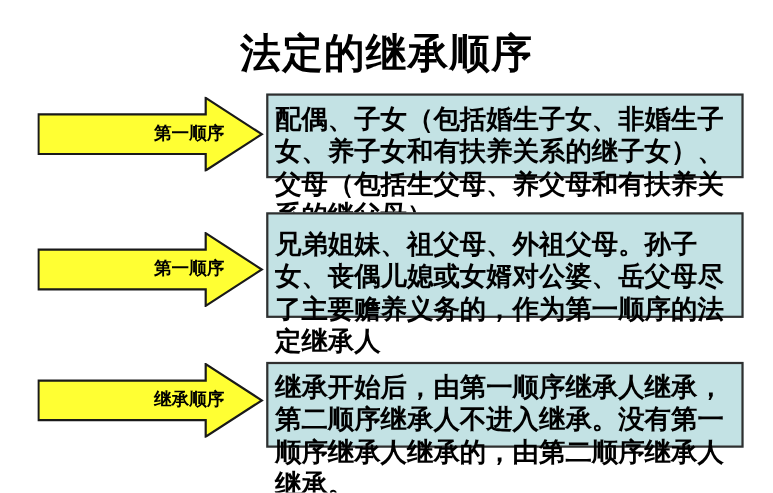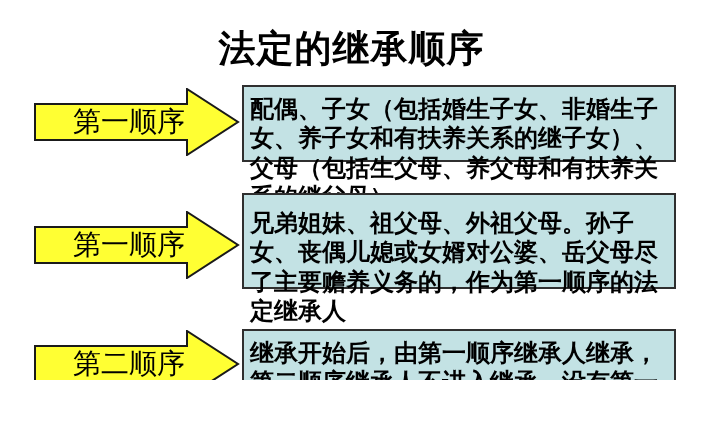--- a/index.html
+++ b/index.html
@@ -3,21 +3,21 @@
 <meta charset="utf-8">
 <style>
   html, body {
     margin: 0;
     padding: 0;
     background: #ffffff;
   }
   .slide {
     position: relative;
     width: 703px;
-    height: 380px;
+    height: 448px;
     background: var(--background, #ffffff);
     overflow: hidden;
     font-family: "Liberation Sans", sans-serif;
     color: var(--text-color, #000);
   }
   .title {
     position: absolute;
     top: 24px;
     left: 0;
     width: 100%;
@@ -49,23 +49,23 @@
     stroke: var(--arrow-stroke, #1a1a1a);
     stroke-width: 2;
     stroke-linejoin: miter;
   }
   .arrow-label {
     position: absolute;
     left: 20px;
     width: 150px;
     top: 50%;
     transform: translateY(-50%);
-    text-align: center;
-    font-size: 28px;
-    font-weight: normal;
+    text-align: right;
+    font-size: 16px;
+    font-weight: bold;
     white-space: nowrap;
     color: var(--text-color, #000);
   }
   .box {
     position: absolute;
     left: 242px;
     width: 434px;
     box-sizing: border-box;
     background: var(--box-bg, #c3e2e4);
     border: 2px solid var(--box-border, #2f2f2f);
@@ -107,19 +107,19 @@
     <span class="arrow-label">第一顺序</span>
   </div>
   <div class="box box-2">
     <p class="box-text">兄弟姐妹、祖父母、外祖父母。孙子女、丧偶儿媳或女婿对公婆、岳父母尽了主要赡养义务的，作为第一顺序的法定继承人</p>
   </div>
 
   <div class="arrow arrow-3">
     <svg class="arrow-svg" viewBox="0 0 206 68" preserveAspectRatio="none" aria-hidden="true">
       <polygon points="1,16 153,16 153,1 204,34 153,67 153,52 1,52"></polygon>
     </svg>
-    <span class="arrow-label">第二顺序</span>
+    <span class="arrow-label">继承顺序</span>
   </div>
   <div class="box box-3">
     <p class="box-text">继承开始后，由第一顺序继承人继承，第二顺序继承人不进入继承。没有第一顺序继承人继承的，由第二顺序继承人继承。</p>
   </div>
 
 </div>
 
 </body></html>

